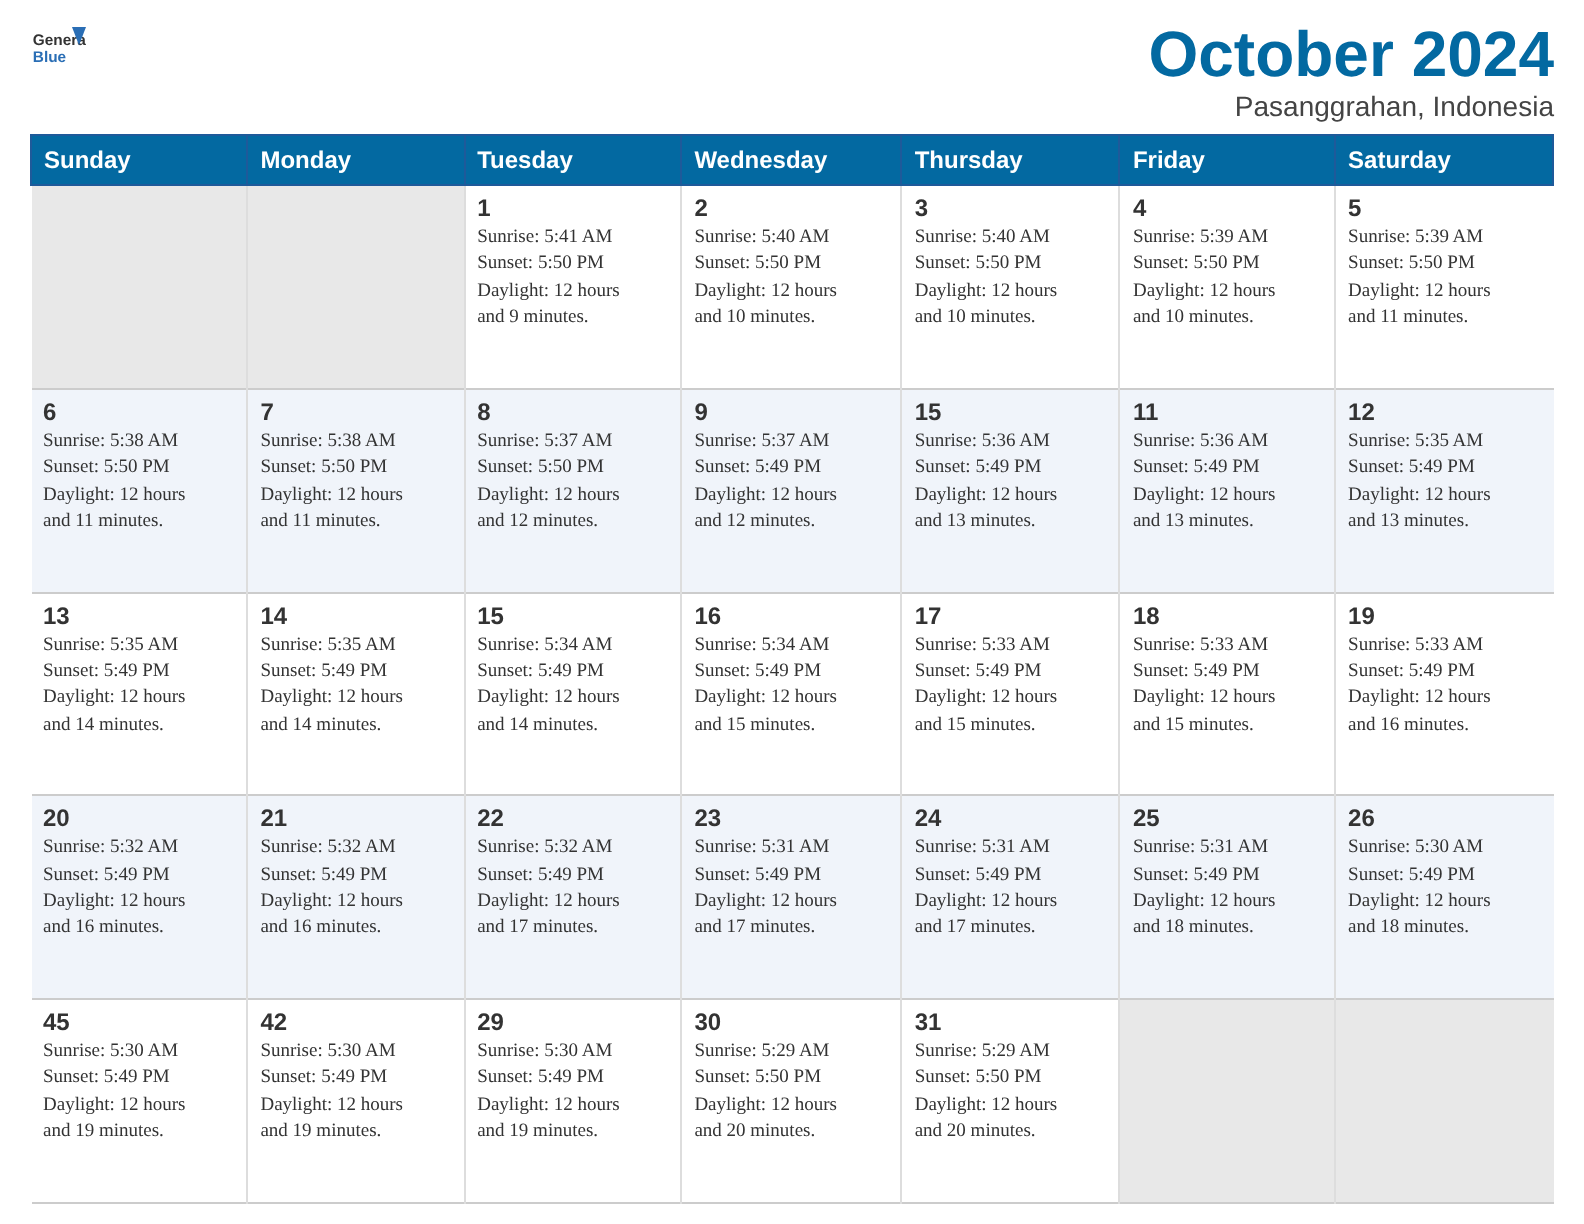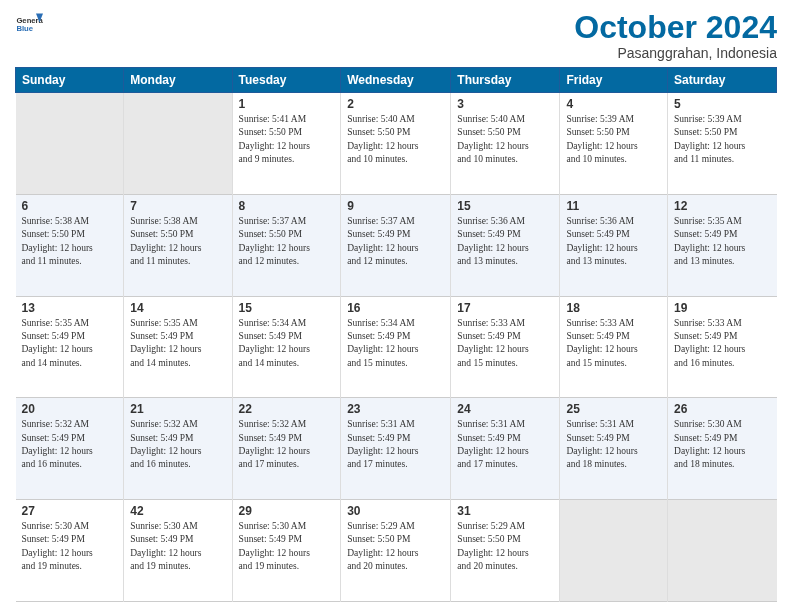--- a/index.html
+++ b/index.html
@@ -238,21 +238,21 @@
             <span class="day-num">25</span>
             <div class="day-info">Sunrise: 5:31 AM<br>Sunset: 5:49 PM<br>Daylight: 12 hours<br>and 18 minutes.</div>
           </td>
           <td>
             <span class="day-num">26</span>
             <div class="day-info">Sunrise: 5:30 AM<br>Sunset: 5:49 PM<br>Daylight: 12 hours<br>and 18 minutes.</div>
           </td>
         </tr>
         <tr>
           <td>
-            <span class="day-num">27</span>
+            <span class="day-num">45</span>
             <div class="day-info">Sunrise: 5:30 AM<br>Sunset: 5:49 PM<br>Daylight: 12 hours<br>and 19 minutes.</div>
           </td>
           <td>
             <span class="day-num">42</span>
             <div class="day-info">Sunrise: 5:30 AM<br>Sunset: 5:49 PM<br>Daylight: 12 hours<br>and 19 minutes.</div>
           </td>
           <td>
             <span class="day-num">29</span>
             <div class="day-info">Sunrise: 5:30 AM<br>Sunset: 5:49 PM<br>Daylight: 12 hours<br>and 19 minutes.</div>
           </td>

